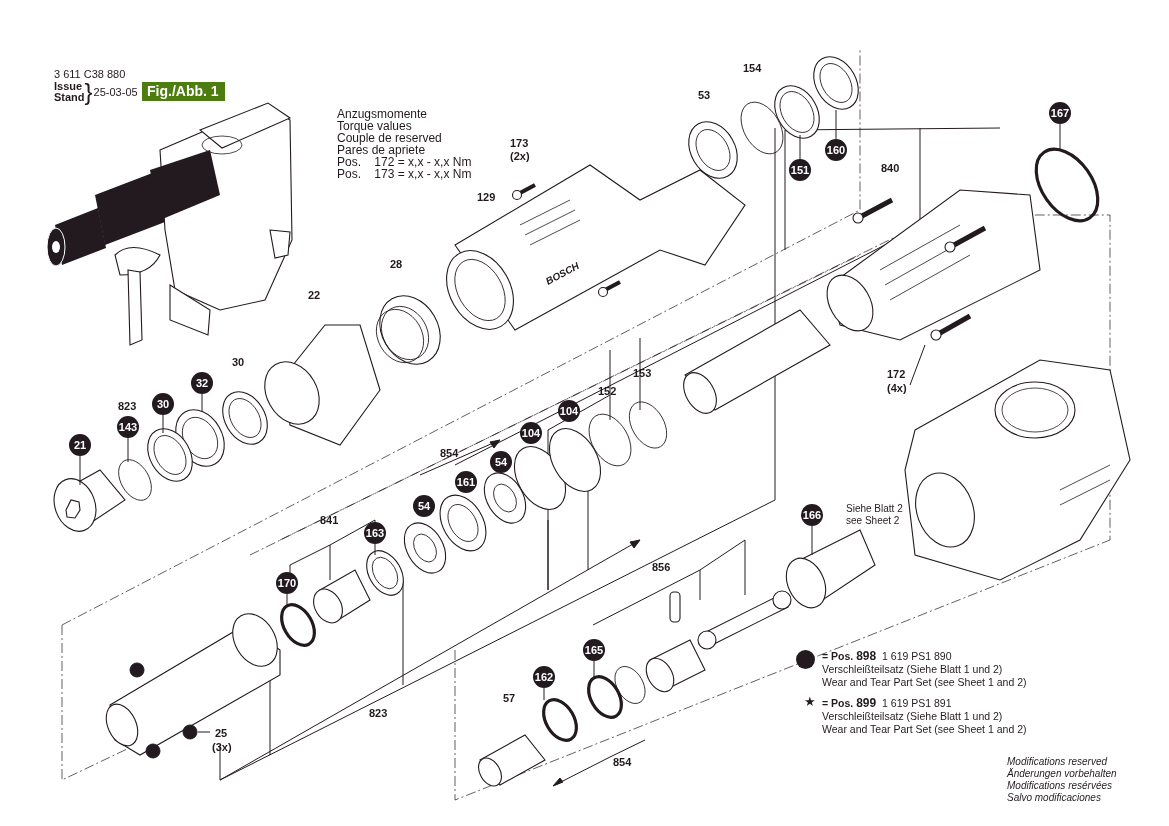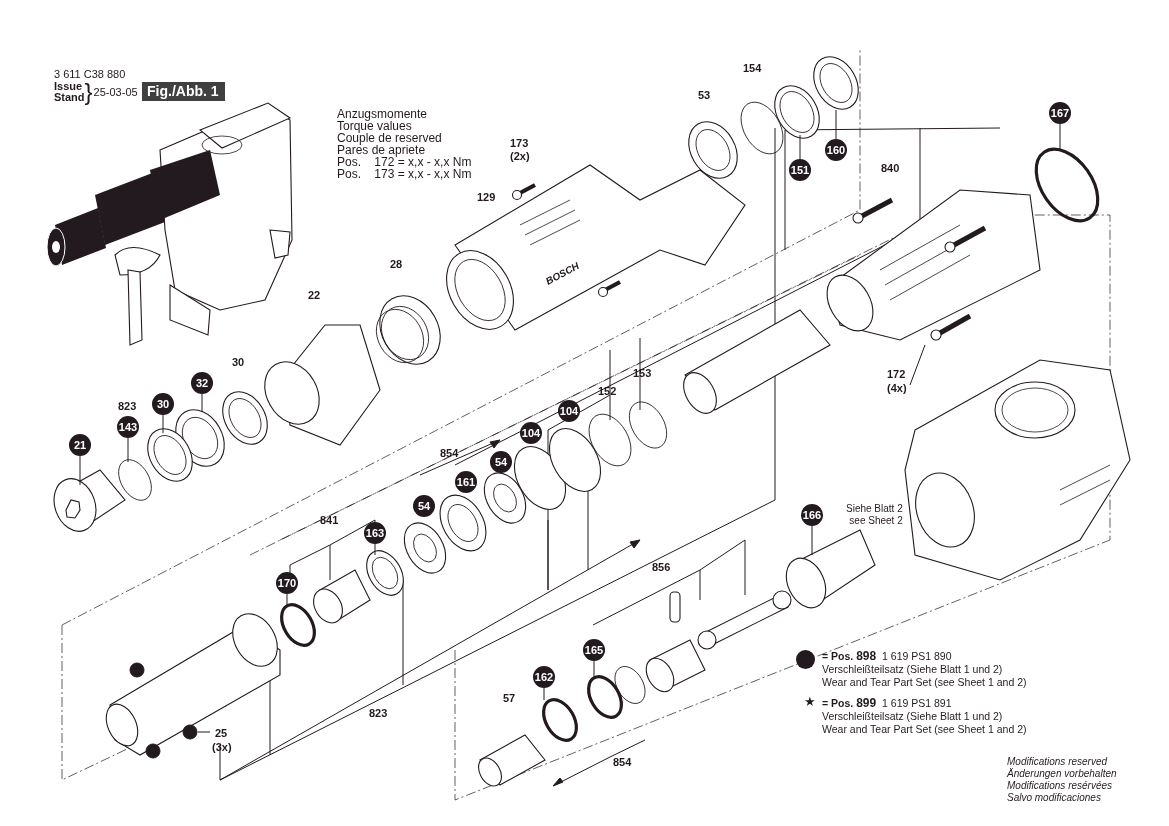--- a/index.html
+++ b/index.html
@@ -4,32 +4,32 @@
 <style>
   html, body { margin:0; padding:0; background:#ffffff; }
   body { width:1169px; height:826px; position:relative; overflow:hidden;
          font-family:"Liberation Sans", sans-serif; color:#231a20; }
   .abs { position:absolute;margin-top:16px; }
   .doc-number { left:54px; top:52px; font-size:11px; }
   .issue-block { left:54px; top:65px; font-size:11px; line-height:11px; }
   .issue-labels { display:inline-block; vertical-align:middle;font-weight:bold; }
   .brace { display:inline-block; vertical-align:middle; font-size:24px; line-height:22px; margin:0 1px 0 0; }
   .issue-date { display:inline-block; vertical-align:middle; font-size:11px; }
-  .fig-badge { left:142px; top:66px; background:#404040; color:#fff; font-weight:bold;
+  .fig-badge { left:142px; top:66px; background:#4d7c0f; color:#fff; font-weight:bold;
                font-size:14px; padding:1px 6px 2px 5px; }
   .torque { left:337px; top:92px; font-size:12px; line-height:12px; }
   .torque .row { white-space:pre; }
   .legend { left:796px; top:634px; font-size:10.5px; line-height:13px; }
   .legend .entry { position:relative; padding-left:26px; margin-bottom:8px; }
   .legend .sym-dot { position:absolute; left:0; top:0; width:19px; height:19px; border-radius:50%; background:#231a20; }
   .legend .sym-star { position:absolute; left:8px; top:-2px; font-size:13px; }
   .legend .pos-head { font-weight:bold; }
   .legend .pos-num { font-size:12px; }
   .mods { left:1007px; top:740px; font-size:10px; line-height:12px;font-style:italic; }
-  .see-sheet { left:846px; top:487px; font-size:10px; line-height:12px;text-align:right; }
+  .see-sheet { left:846px; top:487px; font-size:10px; line-height:12px; }
   svg#diagram { position:absolute; left:0; top:0; }
   .callout-text { font-family:"Liberation Sans", sans-serif; font-weight:bold; font-size:11px; fill:#231a20; }
   .badge-circle { fill:#231a20; }
   .badge-text { font-family:"Liberation Sans", sans-serif; font-weight:bold; font-size:11px; fill:#ffffff; }
   .part { fill:#fff; stroke:#231a20; stroke-width:1.1; }
   .thin { fill:none; stroke:#231a20; stroke-width:0.8; }
   .leader { fill:none; stroke:#231a20; stroke-width:1; }
   .dash { fill:none; stroke:#231a20; stroke-width:0.7; stroke-dasharray:10 3 2 3; }
   .oring { fill:none; stroke:#231a20; stroke-width:3.2; }
   .dark { fill:#231a20; stroke:#231a20; }

